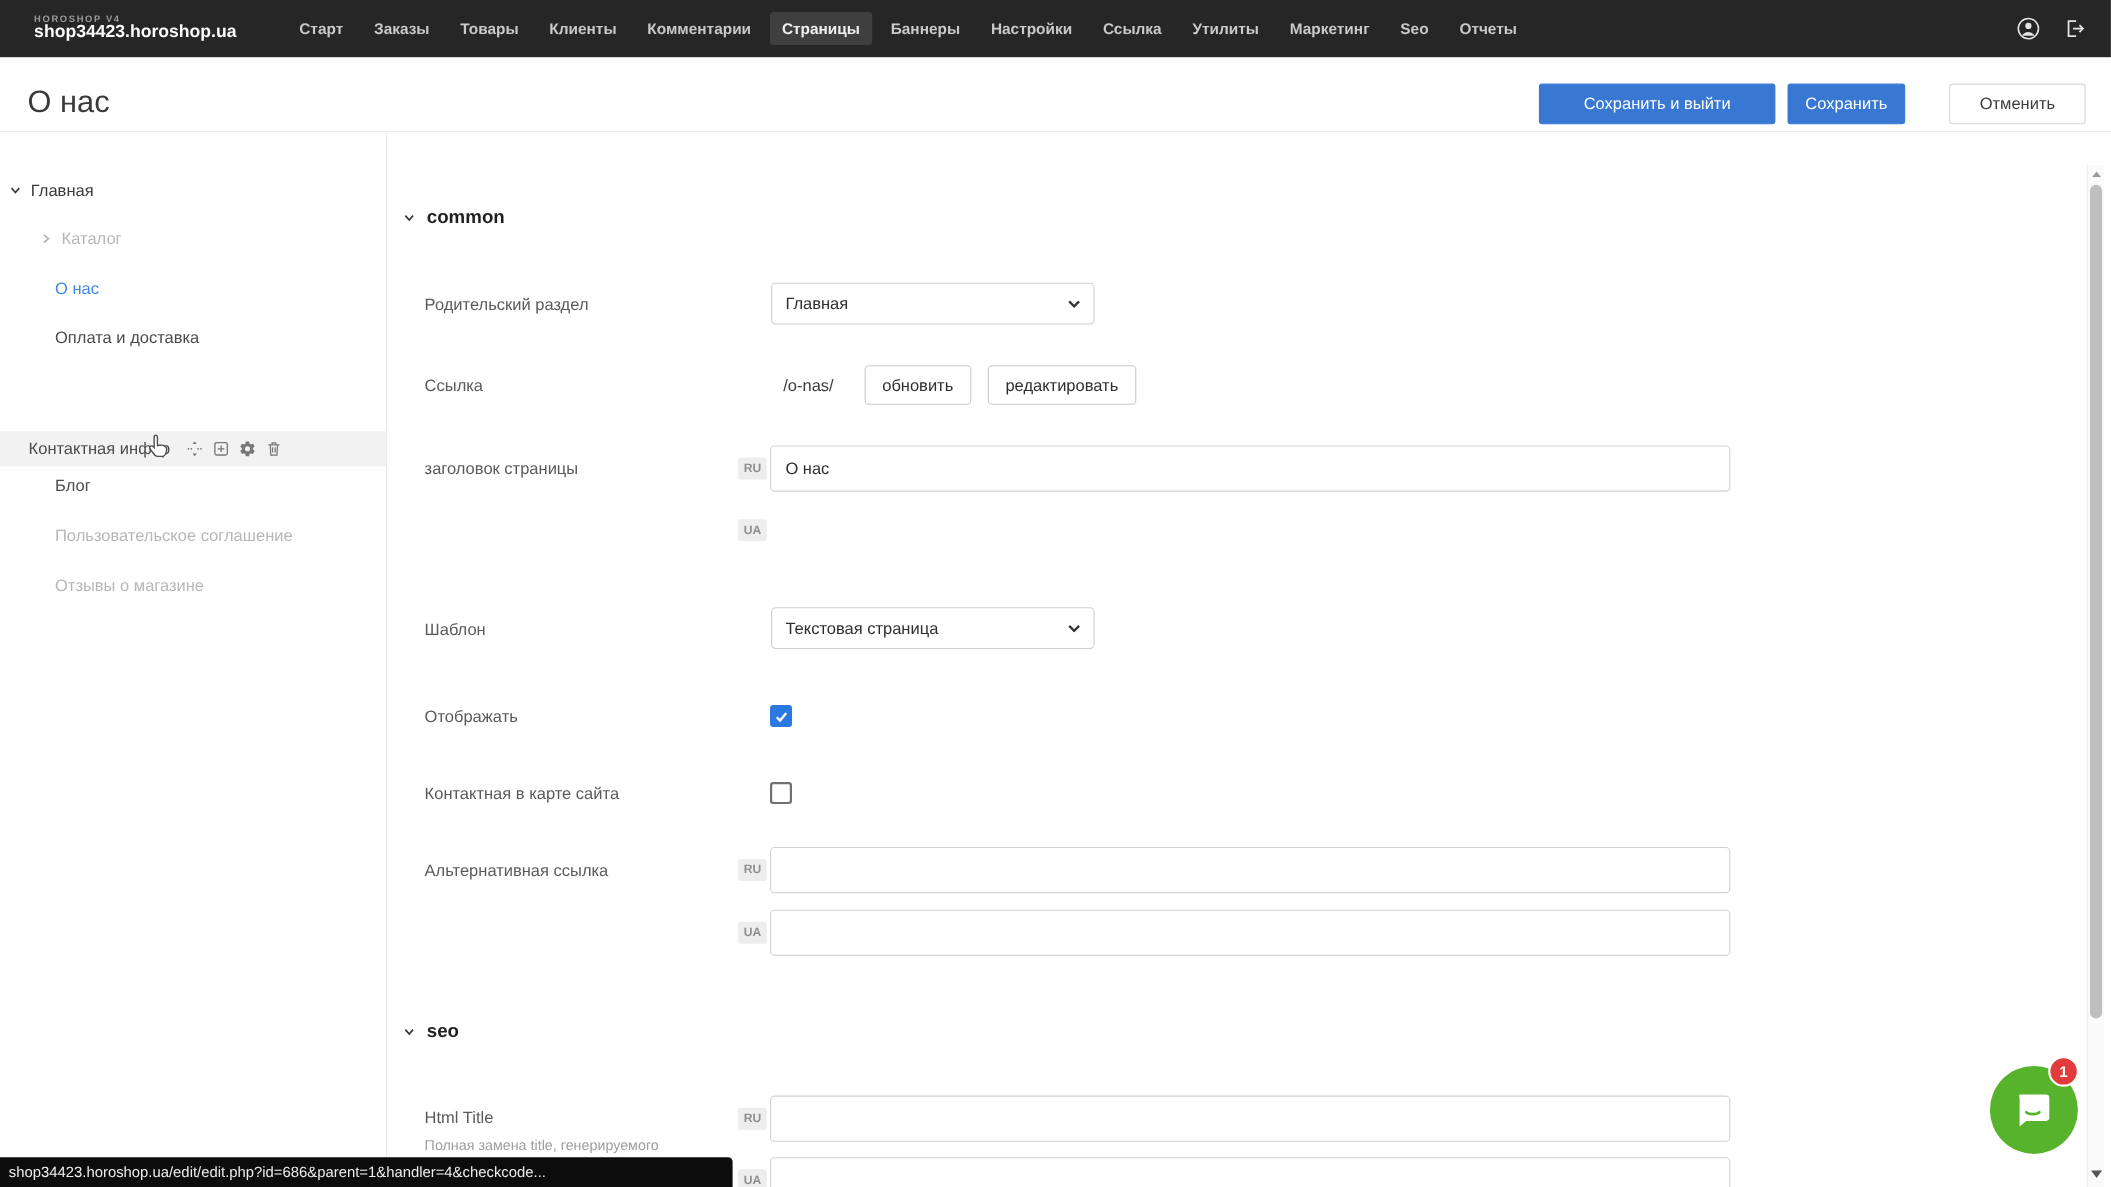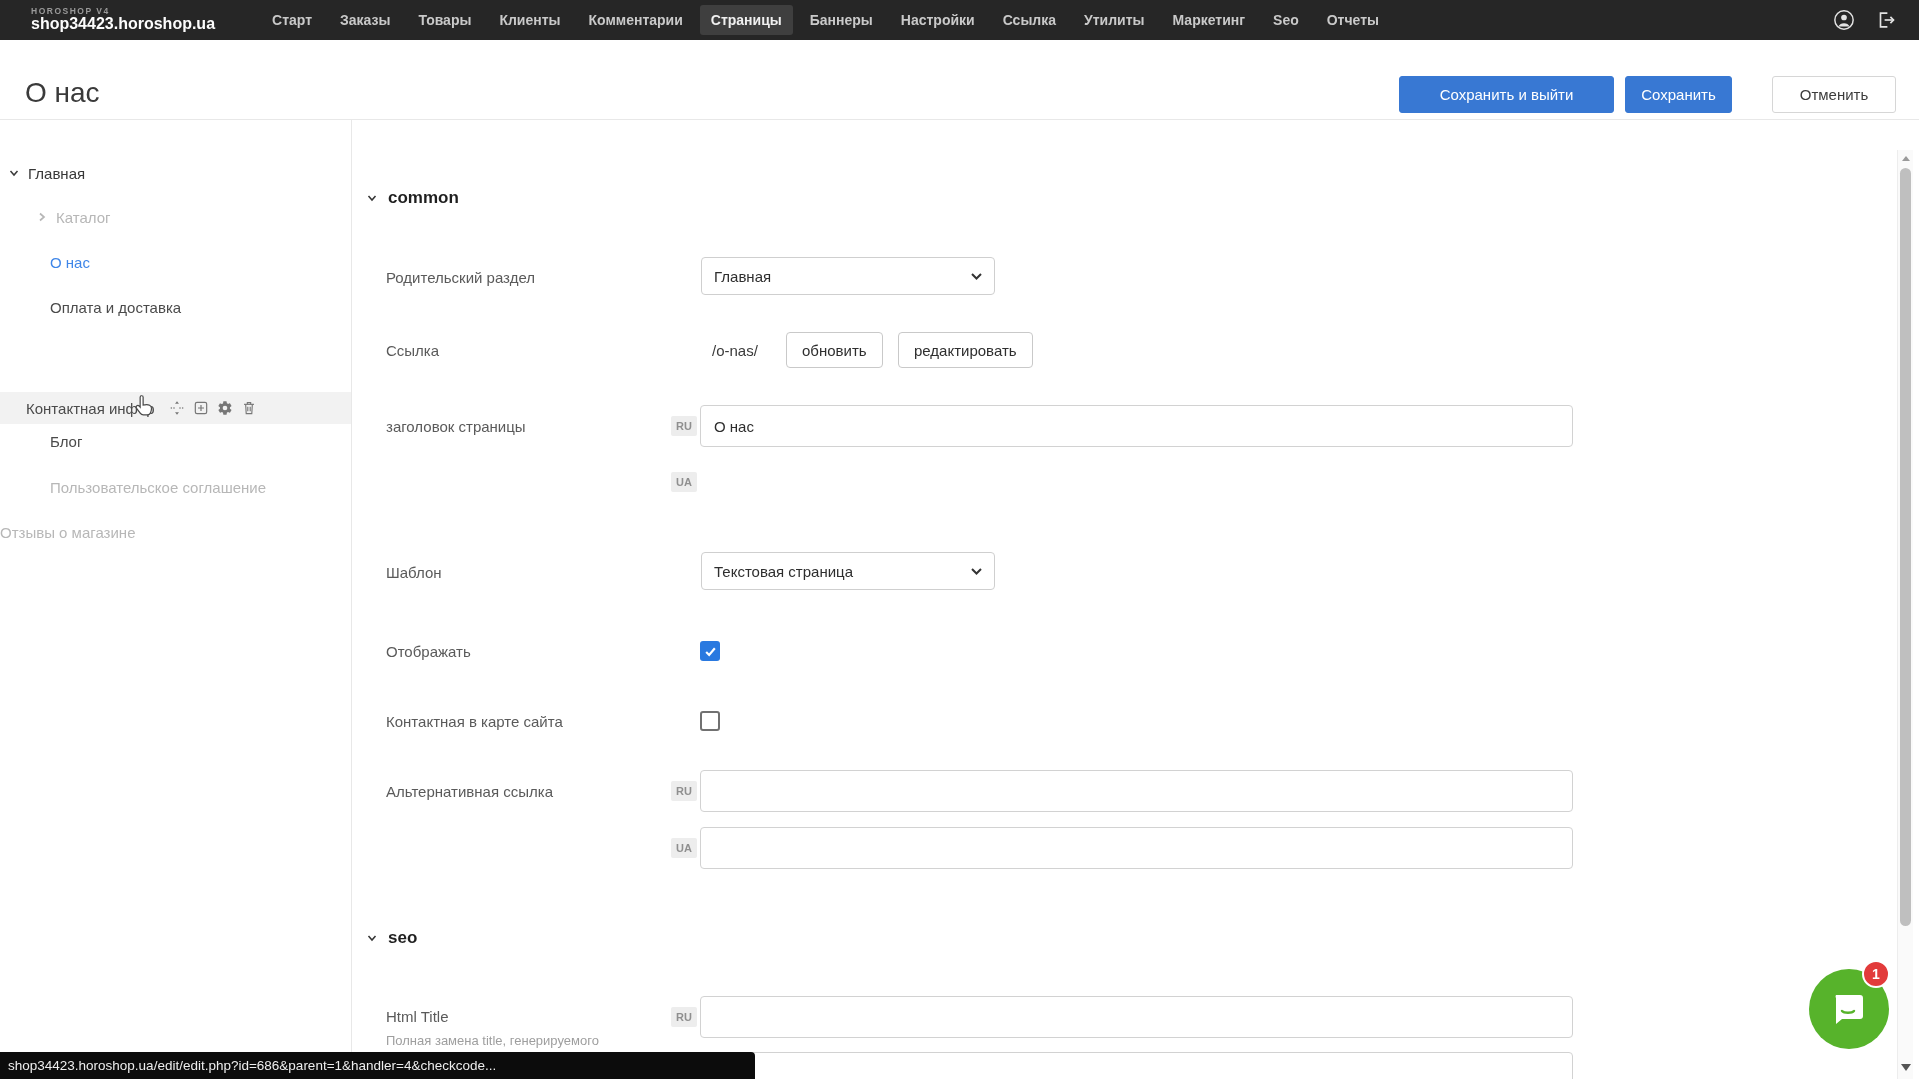--- a/index.html
+++ b/index.html
@@ -1,21 +1,21 @@
 <!DOCTYPE html>
 <html><head>
 <meta charset="utf-8">
 <style>
   * { box-sizing: border-box; margin: 0; padding: 0; }
   html, body { width: 1919px; height: 1079px; overflow: hidden; }
   body { font-family: "Liberation Sans", "DejaVu Sans", sans-serif; background: #fff; position: relative; }
   #app { position: absolute; inset: 0; width: 1919px; height: 1079px; }
 
   
-  .topbar { position: absolute; left: 0; top: 0; width: 1919px; height: 40px; background: #262626; display: flex; align-items: center; }
+  .topbar { position: absolute; left: 0; top: 0; width: 1919px; height: 52px; background: #262626; display: flex; align-items: center; }
   .brand { margin-left: 31px; line-height: 1.05; cursor: pointer; }
   .brand-small { font-size: 8.5px; letter-spacing: 1.5px; color: #9a9a9a; font-weight: bold; }
   .brand-domain { font-size: 16px; font-weight: bold; color: #fdfdfd; }
   .nav { display: flex; align-items: center; gap: 6px; margin-left: 46px; }
   .nav-item { color: #c9c9c9; font-size: 14px; font-weight: 600; padding: 7px 11px; border-radius: 3px; cursor: pointer; white-space: nowrap; }
   .nav-item.active { background: #3f3f3f; color: #f0f0f0; }
   .topbar-icons { margin-left: auto; margin-right: 22px; display: flex; align-items: center; gap: 20px; }
   .tb-icon { width: 22px; height: 22px; color: #e3e3e3; cursor: pointer; display: block; }
 
   
@@ -58,21 +58,21 @@
   .checkbox.unchecked { background: #fff; border: 2px solid #717171; }
   .checkbox svg { width: 13px; height: 13px; color: #fff; }
 
   
   .scrollbar { position: absolute; left: 1897px; top: 150px; width: 16px; height: 929px; background: #fafafa; border-left: 1px solid #ededed; }
   .sb-arrow-up { position: absolute; left: 4px; top: 6px; width: 0; height: 0; border-left: 4px solid transparent; border-right: 4px solid transparent; border-bottom: 5px solid #9a9a9a; cursor: pointer; }
   .sb-thumb { position: absolute; left: 2px; top: 18px; width: 11px; height: 758px; background: #bfbfbf; border-radius: 6px; cursor: pointer; }
   .sb-arrow-down { position: absolute; left: 3px; bottom: 8px; width: 0; height: 0; border-left: 5px solid transparent; border-right: 5px solid transparent; border-top: 7px solid #555; cursor: pointer; }
 
   
-  .statusbar { position: absolute; left: 0; top: 1052px; width: 755px; height: 27px; background: #0c0c0c; border-top-right-radius: 4px; display: flex; align-items: center; }
+  .statusbar { position: absolute; left: 0; top: 1052px; width: 666px; height: 27px; background: #0c0c0c; border-top-right-radius: 4px; display: flex; align-items: center; }
   .statusbar span { color: #ededed; font-size: 13.5px; margin-left: 8px; white-space: nowrap; }
 
   
   .chat-btn { position: absolute; left: 1809px; top: 969px; width: 80px; height: 80px; border-radius: 50%; background: #57b32b; display: flex; align-items: center; justify-content: center; cursor: pointer; }
   .chat-badge { position: absolute; left: 1862px; top: 960px; width: 28px; height: 28px; border-radius: 50%; background: #e23b3b; border: 2px solid #fff; color: #fff; font-size: 14px; font-weight: bold; display: flex; align-items: center; justify-content: center; }
 </style>
 </head>
 <body>
 
 <div id="app">
@@ -161,21 +161,21 @@
             <path d="M10.2 10v7M13.8 10v7"></path>
         </svg>
       </span>
     </div>
     <div class="tree-row" style="top:305px; padding-left:50px;">
       <span class="tree-label">Блог</span>
     </div>
     <div class="tree-row muted" style="top:351px; padding-left:50px;">
       <span class="tree-label">Пользовательское соглашение</span>
     </div>
-    <div class="tree-row muted" style="top:396px; ">
+    <div class="tree-row muted" style="top:396px; padding-left:50px;">
       <span class="tree-label">Отзывы о магазине</span>
     </div>
   </div>
   <div class="sb-border"></div>
   <svg class="hand-cursor" viewBox="0 0 32 32">
     <path d="M13 4c1.1 0 2 .9 2 2v9l2-.4c4.2-.8 7.6 1 7.6 4.2 0 1.3-.45 3-1 4.5-.55 1.6-1.5 2.8-3.7 2.8h-4.7c-1.6 0-2.6-.6-3.5-1.9l-4.2-5.6c-.75-1-.6-2.2.3-2.9.85-.65 2-.45 2.75.3l1.05 1.2V6c0-1.1.9-2 2-2z" fill="#fff" stroke="#4a4a4a" stroke-width="1.4"></path>
   </svg>
 
   <div class="section-hdr" style="left:366px; top:188px;">
     <svg class="chev" viewBox="0 0 24 24" fill="none" stroke="currentColor" stroke-width="3">

